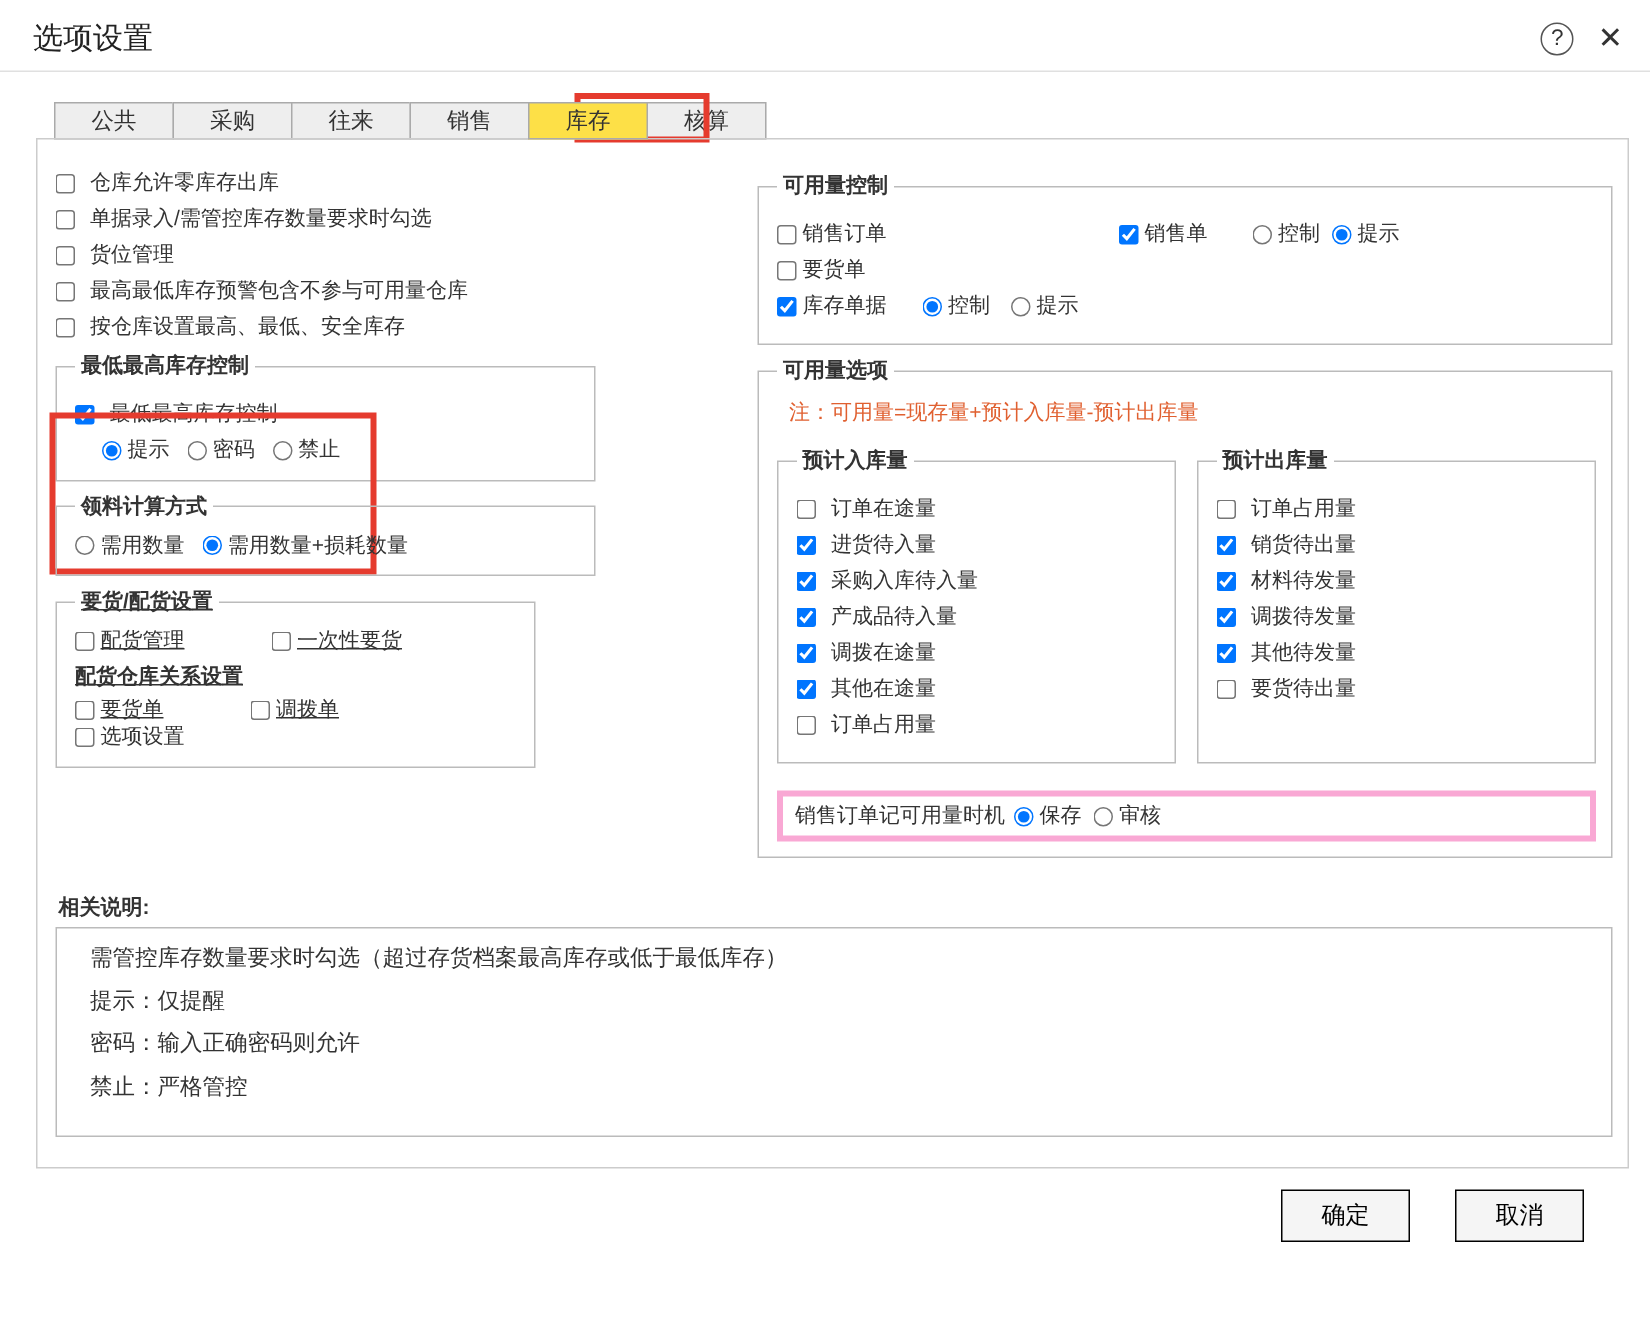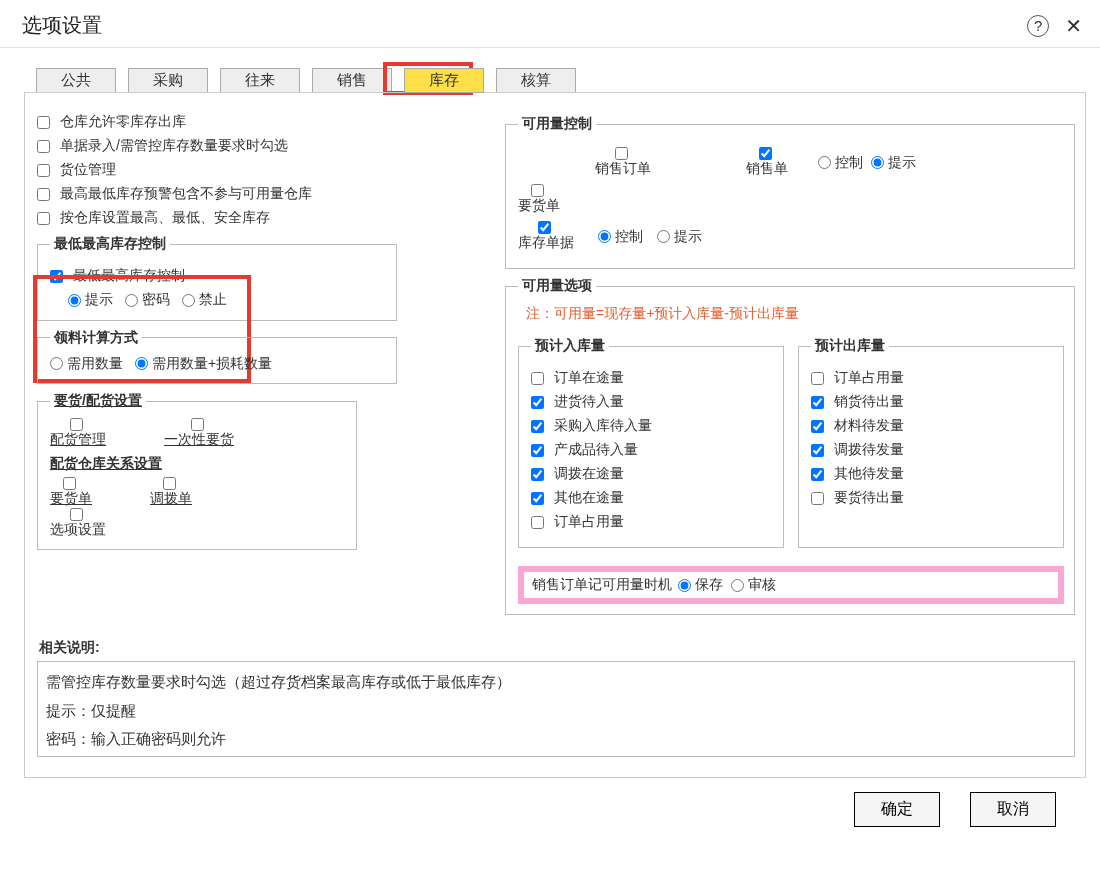--- a/index.html
+++ b/index.html
@@ -3,42 +3,42 @@
 <meta charset="utf-8">
 <style>
 * { box-sizing: border-box; margin: 0; padding: 0; }
 body { font-family: "Microsoft YaHei", SimSun, sans-serif; font-size: 14px; color: #333; background: #fff; width: 1100px; }
 .window { width: 1100px; }
 .title-bar { display: flex; justify-content: space-between; align-items: center; padding: 12px 18px 8px 22px; border-bottom: 1px solid #e0e0e0; gap: 16px; }
 .title { font-size: 20px; font-weight: normal; color: #222; }
 .title-actions { display: flex; gap: 16px; align-items: center; }
 .icon-btn { cursor: pointer; font-size: 20px; color: #333; user-select: none; }
 .content { padding: 20px 14px 8px 24px; }
-.tabs-row { display: flex; gap: 13px; margin-left: 12px; }
+.tabs-row { display: flex; gap: 0; margin-left: 12px; }
 .tab { border: 1px solid #aaa; padding: 2px 24px; font-size: 15px; background: #eee; cursor: pointer; margin-right: -1px; }
 .tab.active { background: #fde047; position: relative; z-index: 2; }
 .tab-highlight { border: 4px solid #e53b2e; position: absolute; pointer-events: none; }
 .hl2 { border: 4px solid #e53b2e; position: absolute; pointer-events: none; }
 .panel { border: 1px solid #ccc; padding: 14px 10px 20px 12px; position: relative; margin-top: -1px; }
 .cols { display: flex; gap: 18px; }
 .col-left { flex: 0 0 450px; }
 .col-right { flex: 1; }
 .cb-row { margin: 6px 0; display: flex; align-items: center; gap: 6px; }
 .cb-row label, .rd-row label { cursor: pointer; }
 input[type=checkbox], input[type=radio] { margin-right: 4px; vertical-align: middle; }
 fieldset { border: 1px solid #bbb; margin: 8px 0; padding: 8px 10px 10px 12px; position: relative; }
 fieldset > legend { padding: 0 4px; font-size: 14px; font-weight: bold; color: #333; }
-.cb-inline { display: inline-flex; align-items: center; margin-right: 18px; flex-direction: column; }
+.cb-inline { display: inline-flex; align-items: center; margin-right: 18px; }
 .rd-inline { display: inline-flex; align-items: center; margin-right: 8px; }
 .note { color: #e06030; margin: 2px 0 6px 8px; }
 .sub-fieldsets { display: flex; gap: 14px; }
 .sub-fieldsets fieldset { flex: 1; }
-.timing-row { border: 6px solid #f9a8d4; padding: 4px 8px; margin-top: 10px; display: flex; align-items: center; }
+.timing-row { border: 4px solid #f9a8d4; padding: 4px 8px; margin-top: 10px; display: flex; align-items: center; }
 .explain-label { font-weight: bold; margin: 16px 0 4px 2px; }
-.explain-box { border: 1px solid #bbb; height: 96px; overflow-y: scroll; padding: 6px 8px; line-height: 1.9; font-size: 15px; }
+.explain-box { border: 1px solid #bbb; height: 140px; overflow-y: scroll; padding: 6px 22px; line-height: 1.9; font-size: 15px; }
 .footer { display: flex; justify-content: flex-end; gap: 30px; padding: 14px 30px 18px 0; }
 .btn { border: 1px solid #000000; background: #f5f5f5; padding: 6px 26px; font-size: 16px; cursor: pointer; }
 .bold { font-weight: bold; }
 .inner-sub { margin-left: 18px; margin-top: 4px; }
 .rel { position: relative; }
 </style>
 </head>
 <body>
 
 <div class="window rel">

